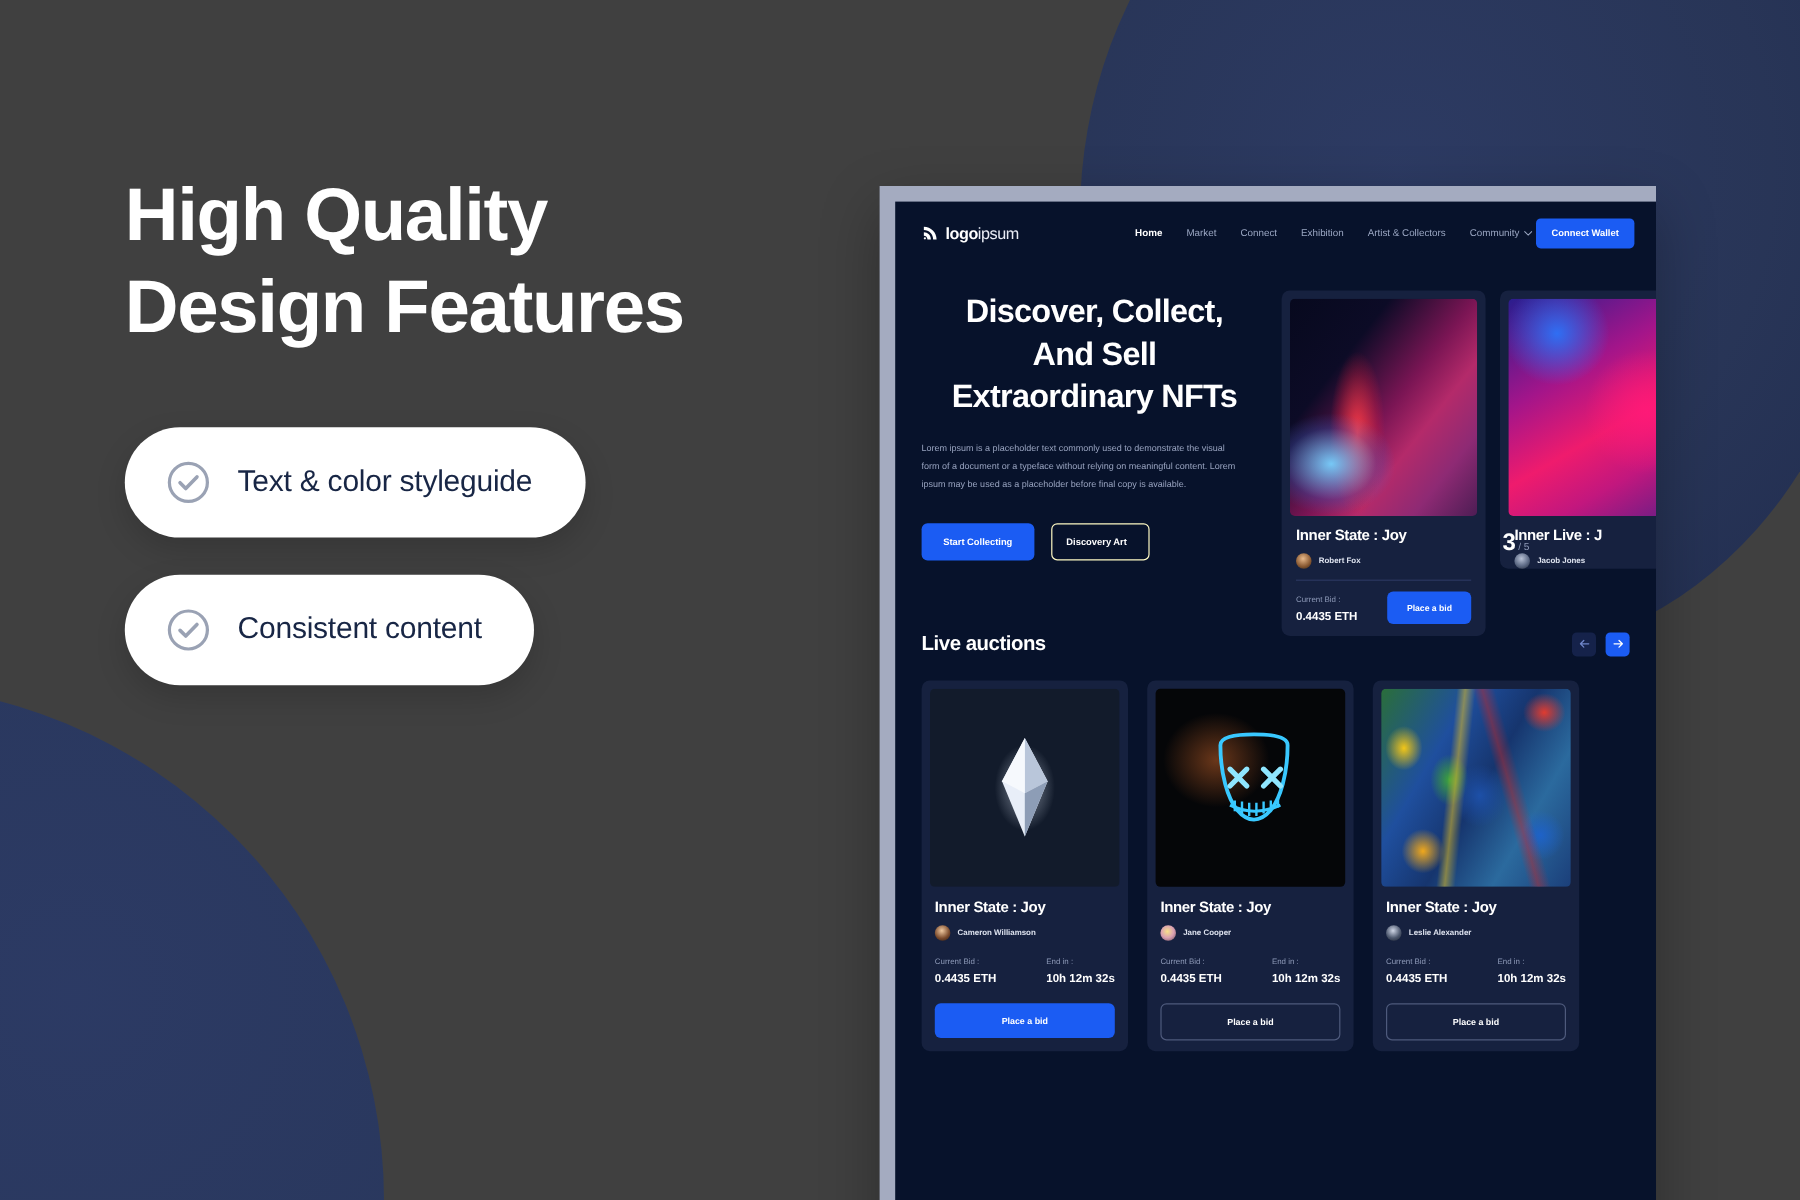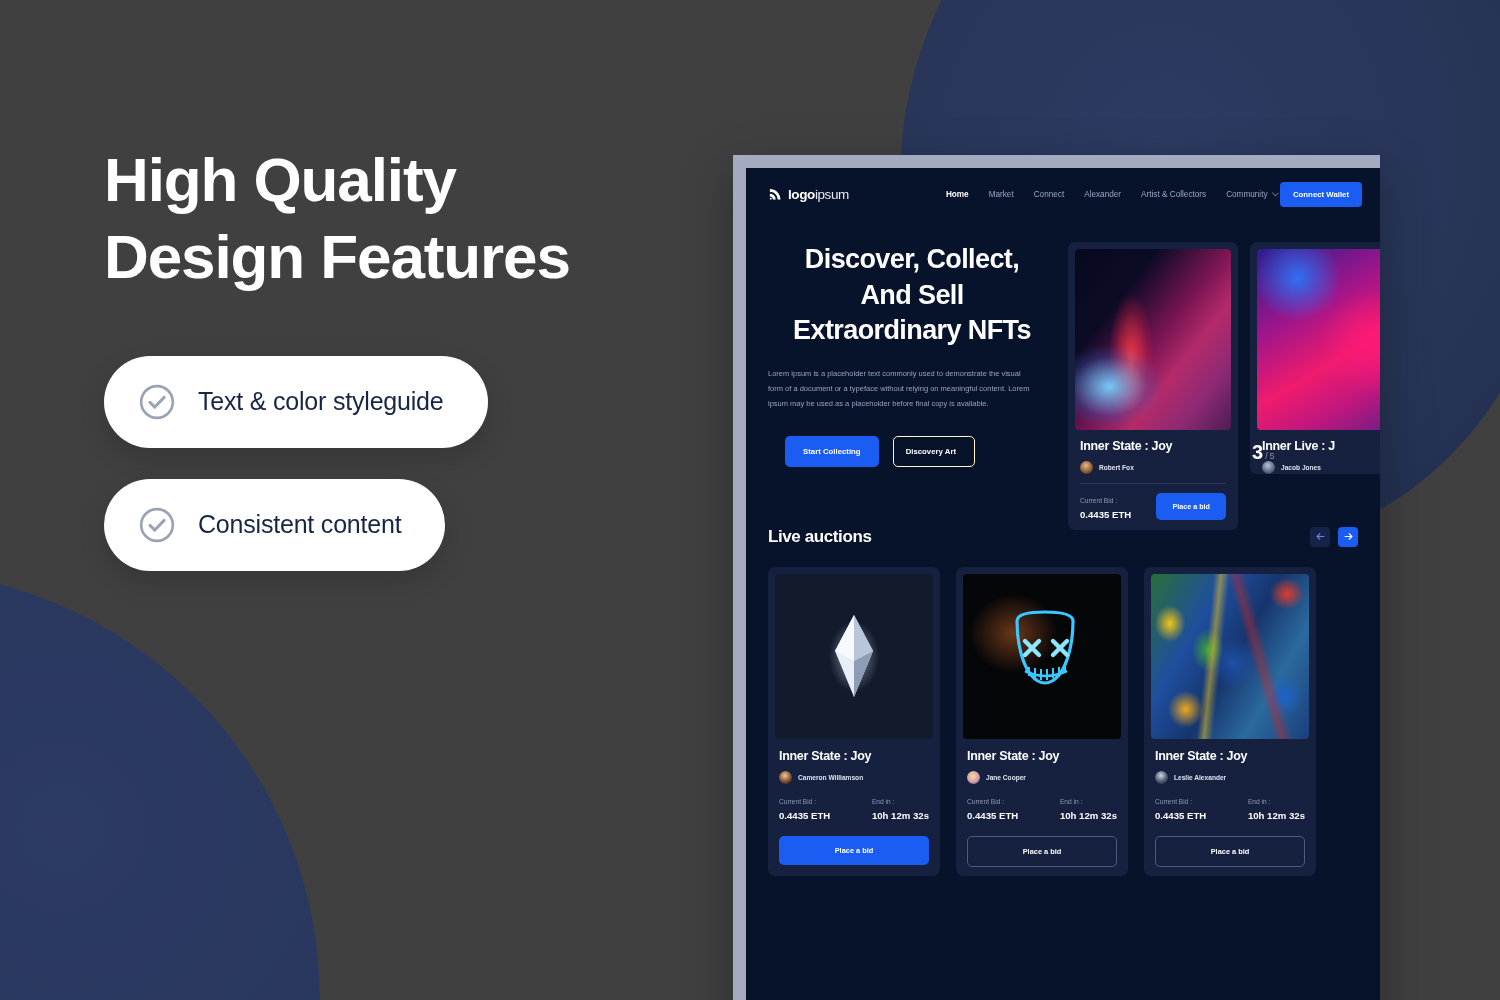--- a/index.html
+++ b/index.html
@@ -74,21 +74,21 @@
   #hero-title {
     color:#ffffff; font-size:27px; line-height:1.32; font-weight:bold;
     letter-spacing:-.6px; white-space:pre-line;text-align:center;
   }
   #hero-body { margin-top:17px; color:#98a3bf; font-size:7.5px; line-height:2.0; width:268px; }
   #hero-btns { margin-top:25px; display:flex; gap:14px; }
   .hbtn {
     font-size:7.8px; font-weight:bold; border-radius:5px;
     padding:10px 18px; white-space:nowrap; cursor:pointer;
   }
-  #btn-start { background:#1b5cf3; color:#fff; border:none;margin-left:17px; }
+  #btn-start { background:#1b5cf3; color:#fff; border:none; }
   #btn-discovery { background:transparent; color:#fff; border:1px solid #fef9c3;padding-left:12px; }
 
   
   #carousel { position:relative; margin-left:12px; flex:1; }
   .nft-card {
     position:absolute; top:0; width:170px;
     background:#16213f; border-radius:7px; padding:7px 7px 0 7px;
   }
   #nft-card-1 { left:0; }
   #nft-card-2 { left:182px; }
@@ -239,21 +239,21 @@
             <path d="M3 10.6c5.2 0 9.4 4.2 9.4 9.4H7.8C7.8 17.3 5.7 15.2 3 15.2v-4.6z" fill="#fff"></path>
             <circle cx="4.4" cy="18.6" r="1.5" fill="#fff"></circle>
           </svg>
           <div id="logo-text"><b>logo</b><span>ipsum</span></div>
         </div>
 
         <div id="nav-links">
           <span class="nav-link active">Home</span>
           <span class="nav-link">Market</span>
           <span class="nav-link">Connect</span>
-          <span class="nav-link">Alexander</span>
+          <span class="nav-link">Exhibition</span>
           <span class="nav-link">Artist &amp; Collectors</span>
           <span id="community">
             <span class="nav-link">Community</span>
             <svg id="chev" viewBox="0 0 12 8">
               <path d="M1 1.4L6 6.4l5-5" fill="none" stroke="#9aa6c2" stroke-width="1.5" stroke-linecap="round"></path>
             </svg>
           </span>
         </div>
 
         <button id="connect-wallet">Connect Wallet</button>

